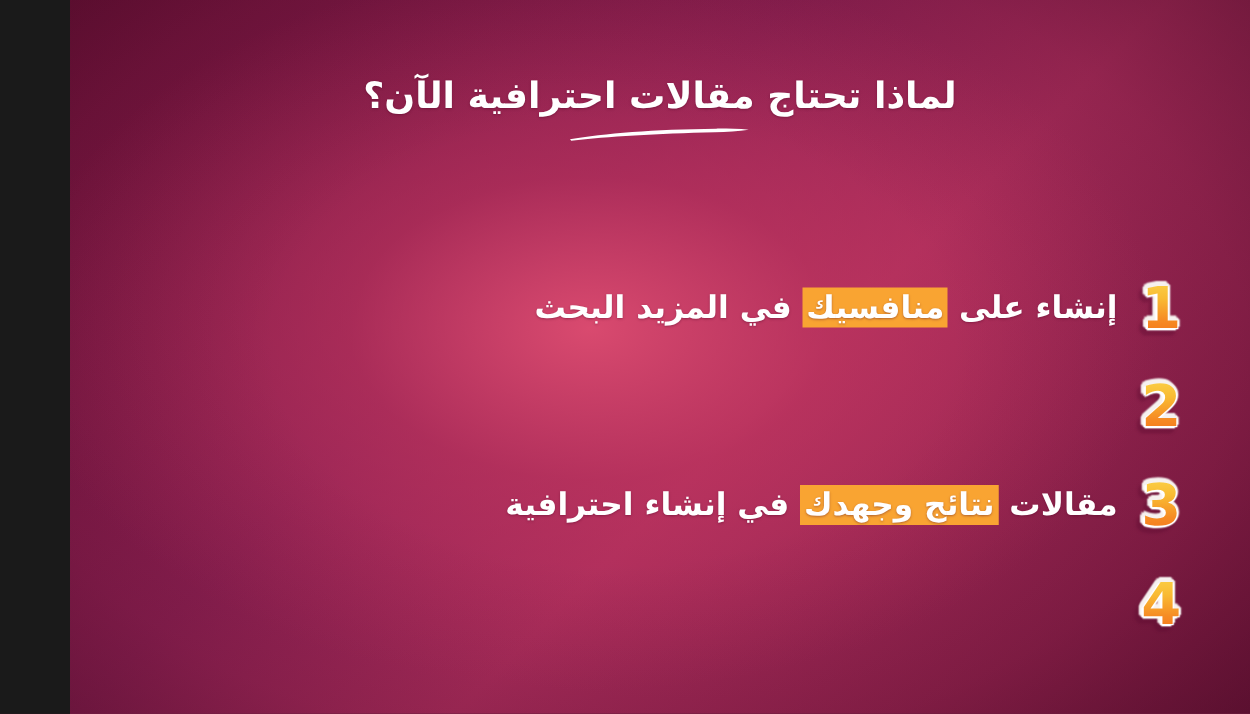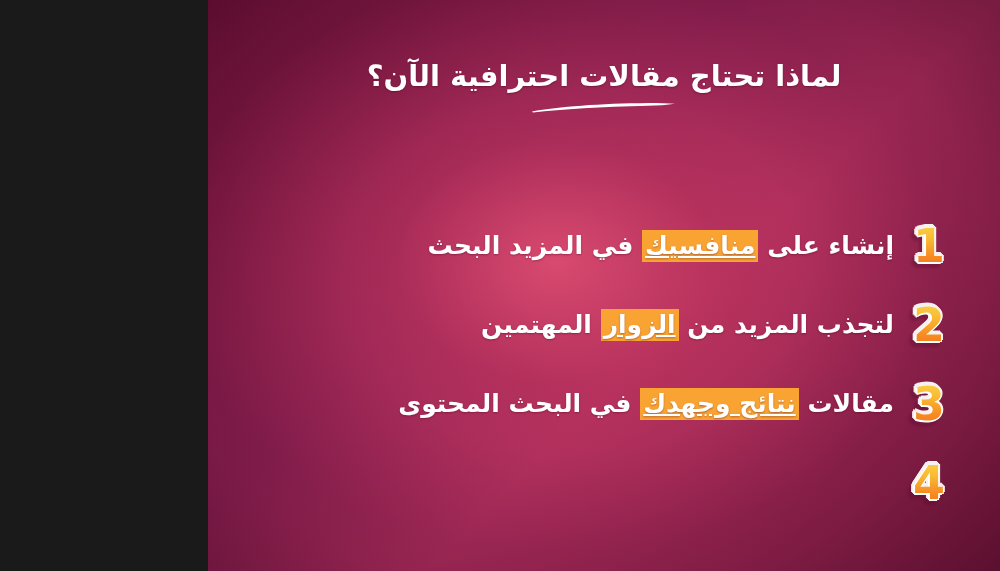--- a/index.html
+++ b/index.html
@@ -4,21 +4,21 @@
 <title>Slide</title>
 <style>
   html, body {
     margin: 0;
     padding: 0;
     background: #1a1a1a;
   }
 
   .slide {
     position: relative;
-    width: 792px;
+    width: 944px;
     height: 571px;
     overflow: hidden;
     font-family: "DejaVu Sans", "Liberation Sans", sans-serif;
     background-color: #8c1f4e;
     background-image:
       radial-gradient(ellipse 78% 82% at 44% 46%, #d94a6f 0%, #c8396180 26%, #a72a5500 62%),
       linear-gradient(135deg, #6e1239 0%, #8d2052 38%, #a92c5b 58%, #7d1a42 100%);
   }
 
   
@@ -105,21 +105,20 @@
     line-height: 1.35;
     white-space: nowrap;
     text-shadow: 0 1px 2px rgba(80,8,40,0.40);
   }
 
   .item-text .hl {
     background-color: #f9a432;
     color: #ffffff;
     padding: 1px 3px 2px;
     box-decoration-break: clone;
-    text-decoration: underline;
     -webkit-box-decoration-break: clone;
   }
 </style>
 </head>
 <body>
 
 <div class="slide">
 
   <div class="vignette"></div>
 
@@ -133,26 +132,25 @@
 
   <div class="list">
 
     <div class="list-item">
       <div class="item-number">1</div>
       <div class="item-text"><span>إنشاء على </span><span class="hl">منافسيك</span><span> في المزيد البحث</span></div>
     </div>
 
     <div class="list-item">
       <div class="item-number">2</div>
-      <div class="item-text"><span>لتجذب المزيد من </span><span class="hl">الزوار</span><span> المهتمين</span></div>
     </div>
 
     <div class="list-item">
       <div class="item-number">3</div>
-      <div class="item-text"><span>مقالات </span><span class="hl">نتائج وجهدك</span><span> في البحث المحتوى</span></div>
+      <div class="item-text"><span>مقالات </span><span class="hl">نتائج وجهدك</span><span> في إنشاء احترافية</span></div>
     </div>
 
     <div class="list-item">
       <div class="item-number">4</div>
     </div>
 
   </div>
 
 </div>
 

